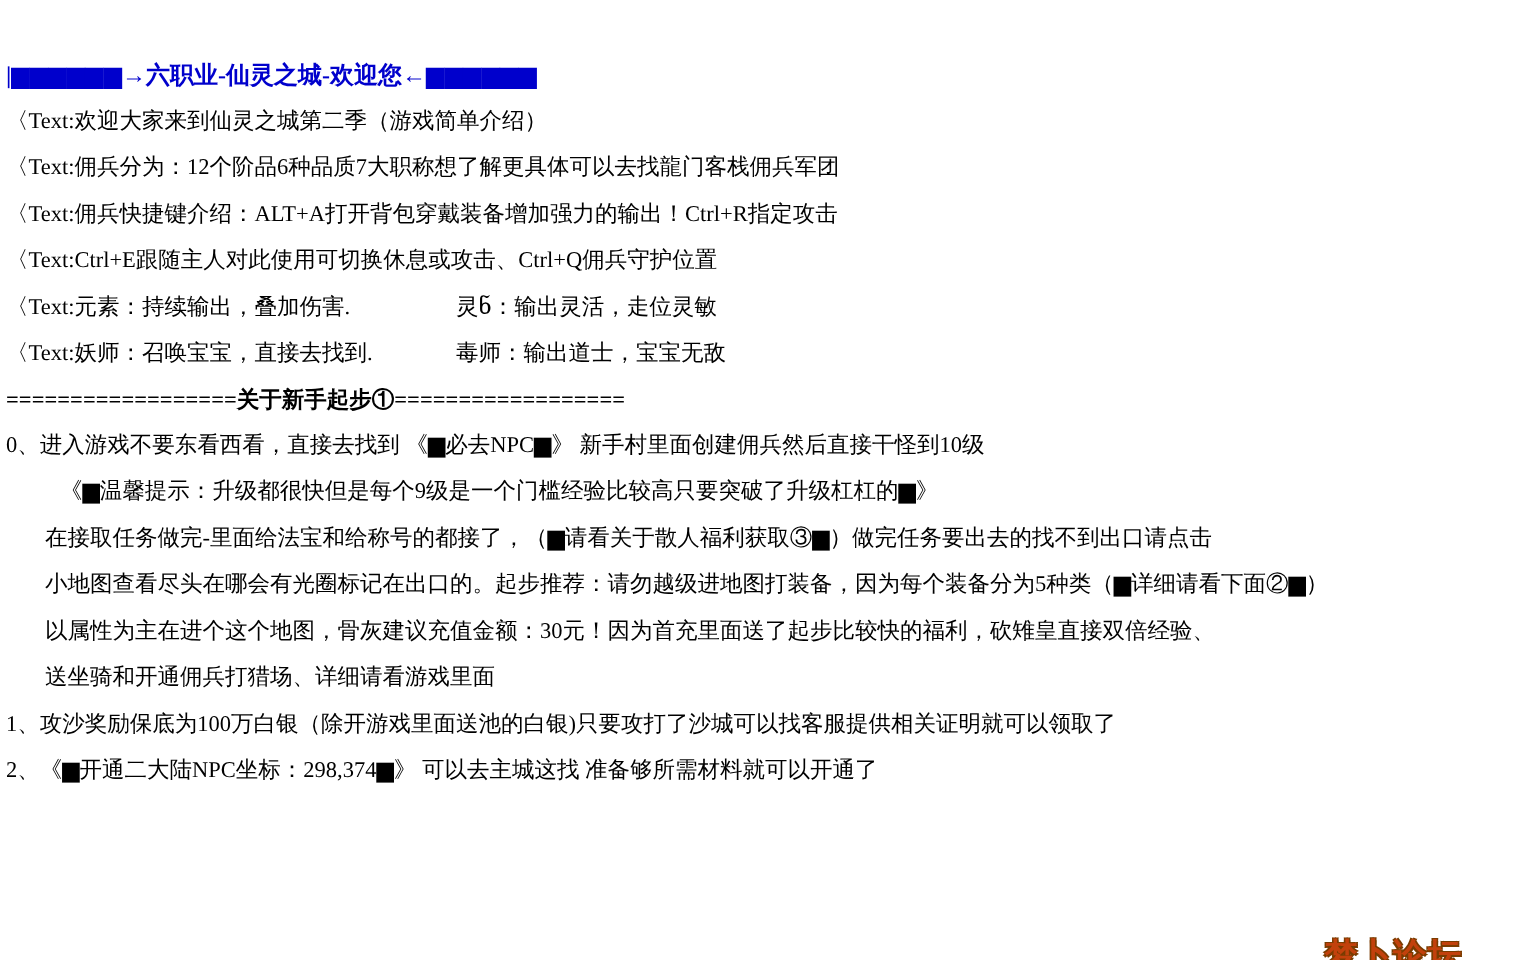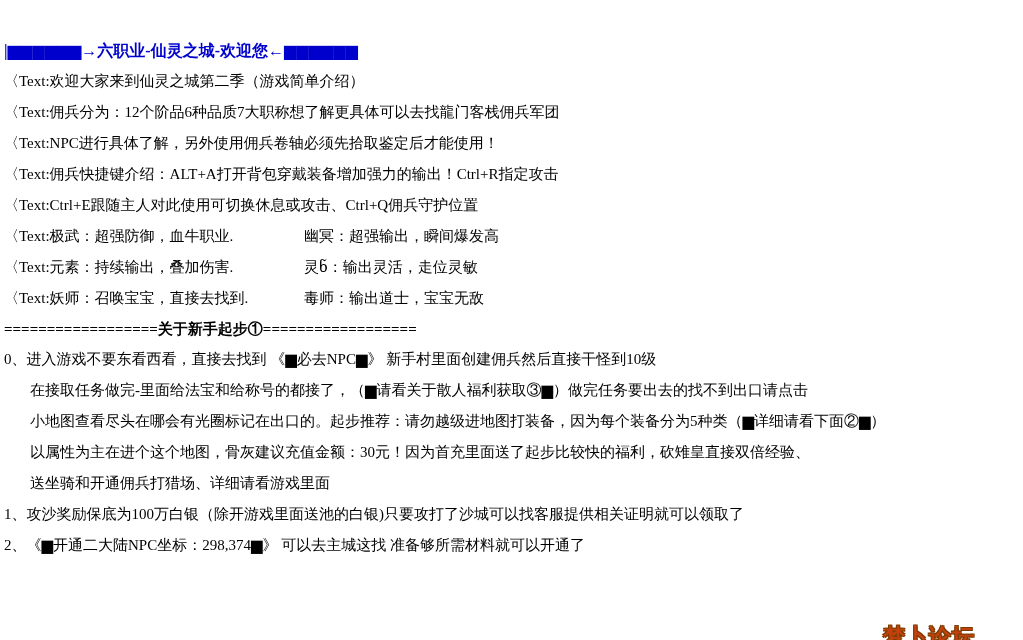--- a/index.html
+++ b/index.html
@@ -104,31 +104,30 @@
 </style>
 </head>
 <body>
 
 <div class="page">
 
   <div class="title-line">|▆▆▆▆▆▆→六职业-仙灵之城-欢迎您←▆▆▆▆▆▆</div>
 
   <div class="line">〈Text:欢迎大家来到仙灵之城第二季（游戏简单介绍）</div>
   <div class="line">〈Text:佣兵分为：12个阶品6种品质7大职称想了解更具体可以去找龍门客栈佣兵军团</div>
-  <div class="line">〈Text:NPC进行具体了解，另外使用佣兵卷轴必须先拾取鉴定后才能使用！</div>
   <div class="line">〈Text:佣兵快捷键介绍：ALT+A打开背包穿戴装备增加强力的输出！Ctrl+R指定攻击</div>
   <div class="line">〈Text:Ctrl+E跟随主人对此使用可切换休息或攻击、Ctrl+Q佣兵守护位置</div>
 
-  <div class="line two-col"><span class="col-b">〈Text:极武：超强防御，血牛职业.</span><span>幽冥：超强输出，瞬间爆发高</span></div>
   <div class="line two-col"><span class="col-b">〈Text:元素：持续输出，叠加伤害.</span><span>灵ნ：输出灵活，走位灵敏</span></div>
   <div class="line two-col"><span class="col-b">〈Text:妖师：召唤宝宝，直接去找到.</span><span>毒师：输出道士，宝宝无敌</span></div>
 
   <div class="sep-line">==================关于新手起步①==================</div>
 
   <div class="line">0、进入游戏不要东看西看，直接去找到 《▆必去NPC▆》 新手村里面创建佣兵然后直接干怪到10级</div>
+  <div class="line indent2">《▆温馨提示：升级都很快但是每个9级是一个门槛经验比较高只要突破了升级杠杠的▆》</div>
   <div class="line indent1">在接取任务做完-里面给法宝和给称号的都接了，（▆请看关于散人福利获取③▆）做完任务要出去的找不到出口请点击</div>
   <div class="line indent1">小地图查看尽头在哪会有光圈标记在出口的。起步推荐：请勿越级进地图打装备，因为每个装备分为5种类（▆详细请看下面②▆）</div>
   <div class="line indent1">以属性为主在进个这个地图，骨灰建议充值金额：30元！因为首充里面送了起步比较快的福利，砍雉皇直接双倍经验、</div>
   <div class="line indent1">送坐骑和开通佣兵打猎场、详细请看游戏里面</div>
   <div class="line">1、攻沙奖励保底为100万白银（除开游戏里面送池的白银)只要攻打了沙城可以找客服提供相关证明就可以领取了</div>
   <div class="line">2、《▆开通二大陆NPC坐标：298,374▆》 可以去主城这找 准备够所需材料就可以开通了</div>
 
   <div class="logo">
     <div class="logo-badge">
       <div class="logo-dot"></div>

